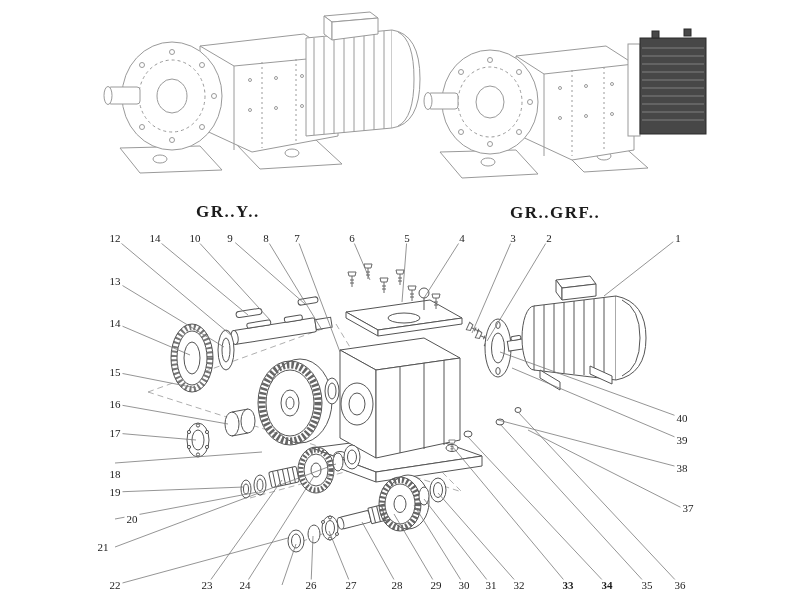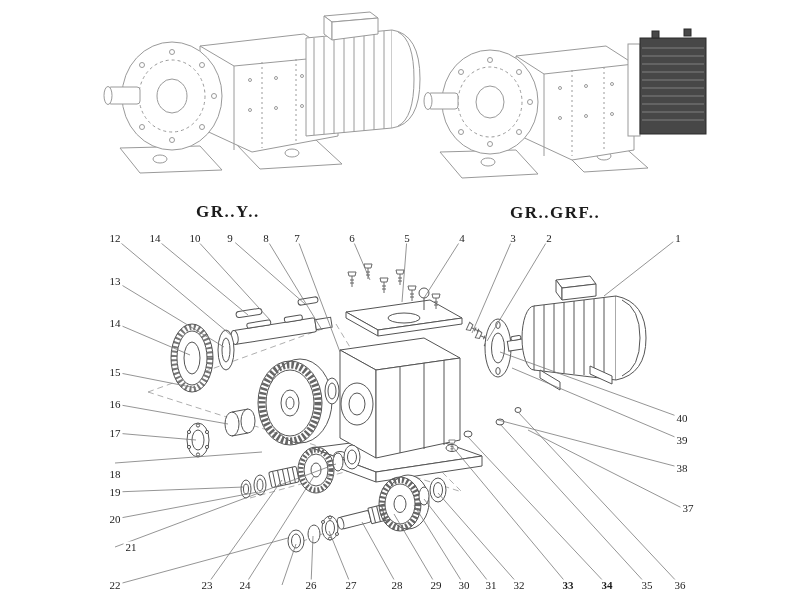--- a/index.html
+++ b/index.html
@@ -387,22 +387,22 @@
       <span class="callout" style="left: 195px; top: 238px;">10</span>
       <span class="callout" style="left: 155px; top: 238px;">14</span>
       <span class="callout" style="left: 115px; top: 238px;">12</span>
       <span class="callout" style="left: 115px; top: 281px;">13</span>
       <span class="callout" style="left: 115px; top: 323px;">14</span>
       <span class="callout" style="left: 115px; top: 372px;">15</span>
       <span class="callout" style="left: 115px; top: 404px;">16</span>
       <span class="callout" style="left: 115px; top: 433px;">17</span>
       <span class="callout" style="left: 115px; top: 474px;">18</span>
       <span class="callout" style="left: 115px; top: 492px;">19</span>
-      <span class="callout" style="left: 115px; top: 519px;">20</span>
-      <span class="callout" style="left: 131px; top: 547px;">21</span>
+      <span class="callout" style="left: 132px; top: 519px;">20</span>
+      <span class="callout" style="left: 103px; top: 547px;">21</span>
       <span class="callout" style="left: 115px; top: 585px;">22</span>
       <span class="callout" style="left: 207px; top: 585px; font-family: Liberation Serif, serif;">23</span>
       <span class="callout" style="left: 245px; top: 585px;">24</span>
       <span class="callout" style="left: 282px; top: 609px;">25</span>
       <span class="callout" style="left: 311px; top: 585px;">26</span>
       <span class="callout" style="left: 351px; top: 585px;">27</span>
       <span class="callout" style="left: 397px; top: 585px;">28</span>
       <span class="callout" style="left: 436px; top: 585px;">29</span>
       <span class="callout" style="left: 464px; top: 585px;">30</span>
       <span class="callout" style="left: 491px; top: 585px;">31</span>

